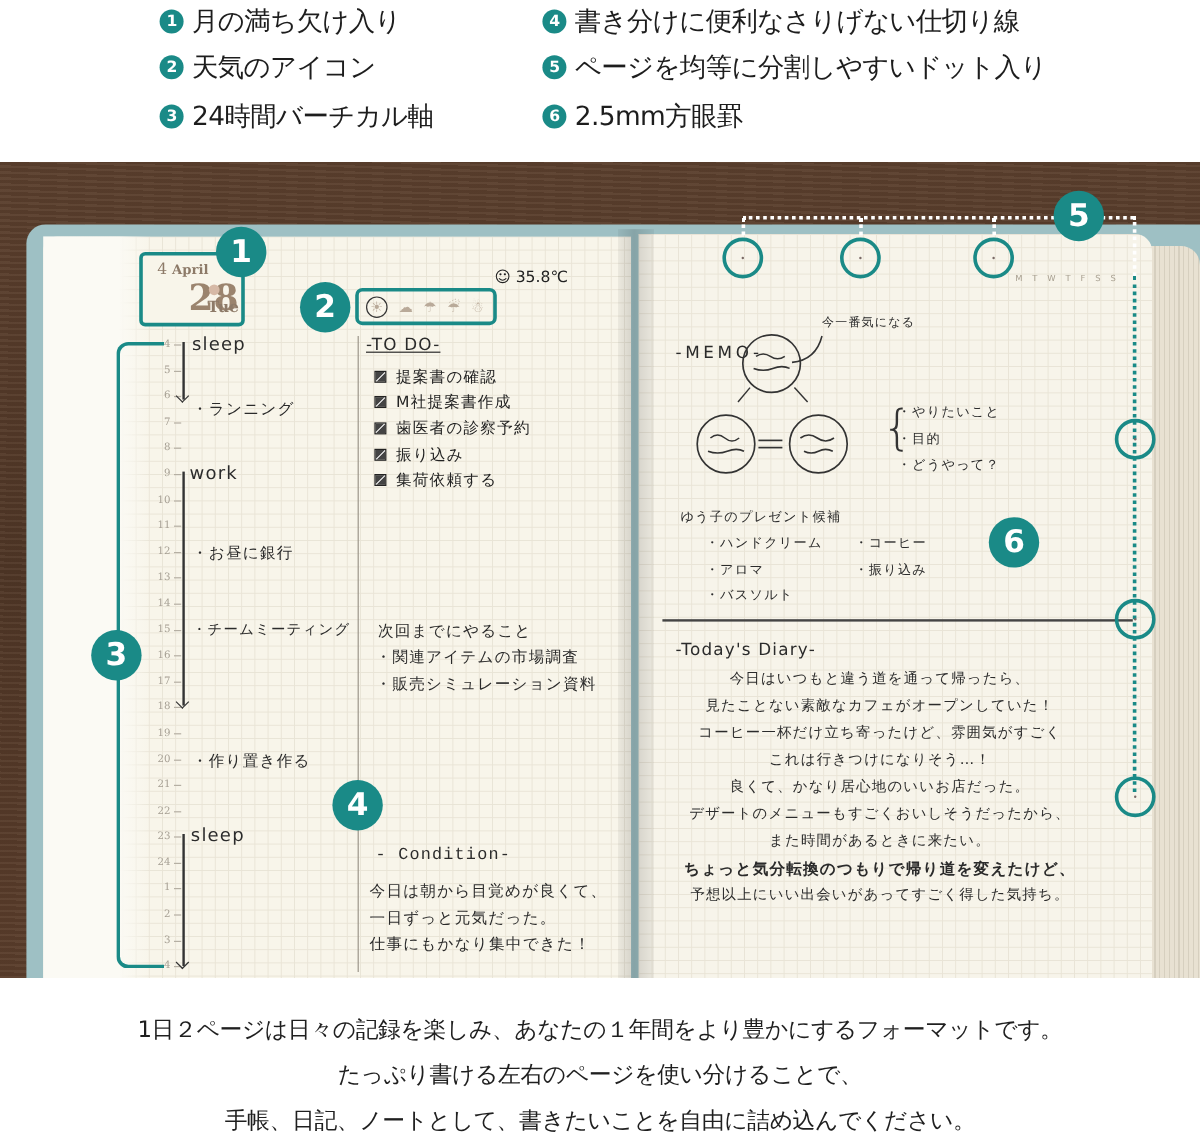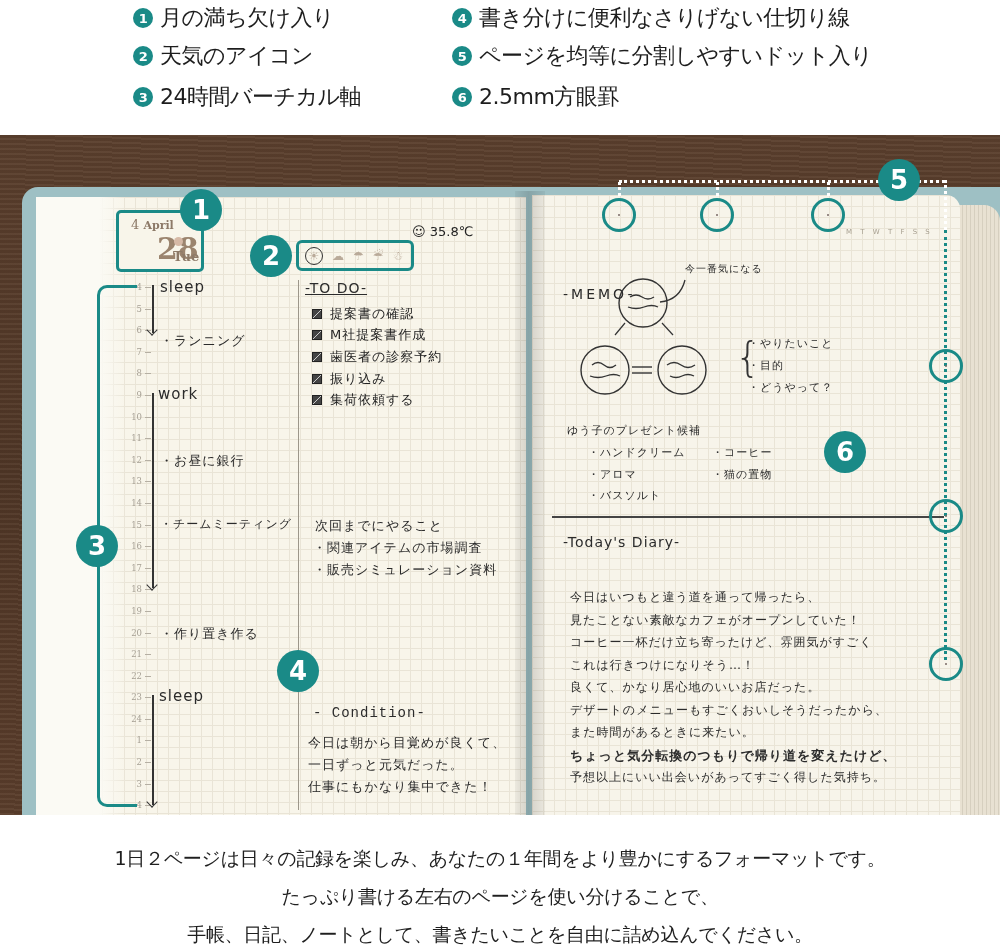--- a/index.html
+++ b/index.html
@@ -254,28 +254,28 @@
   <div class="abs" style="left:735px; top:199px; font-size:40px; color:#333; font-weight:200;">{</div>
   <div class="abs ev hand" style="left:748px; top:201px; font-size:11px;">・やりたいこと</div>
   <div class="abs ev hand" style="left:748px; top:223px; font-size:11px;">・目的</div>
   <div class="abs ev hand" style="left:748px; top:245px; font-size:11px;">・どうやって？</div>
 
   <div class="abs ev hand" style="left:567px; top:288px; font-size:11px;">ゆう子のプレゼント候補</div>
   <div class="abs ev hand" style="left:588px; top:310px; font-size:11px;">・ハンドクリーム</div>
   <div class="abs ev hand" style="left:588px; top:332px; font-size:11px;">・アロマ</div>
   <div class="abs ev hand" style="left:588px; top:353px; font-size:11px;">・バスソルト</div>
   <div class="abs ev hand" style="left:712px; top:310px; font-size:11px;">・コーヒー</div>
-  <div class="abs ev hand" style="left:712px; top:332px; font-size:11px;">・猫の置物</div>
+  <div class="abs ev hand" style="left:712px; top:332px; font-size:11px;">・振り込み</div>
 
   <div class="abs badge" style="left:824px; top:296px;">6</div>
 
   <div class="divider-h"></div>
 
   <div class="abs ev-title hand" style="left:563px; top:399px;">-Today's Diary-</div>
-  <div class="abs" style="left:570px; top:454px; z-index:5;">
+  <div class="abs" style="left:570px; top:422px; z-index:5;text-align:center;">
     <div class="ev hand" style="height:22.5px; font-size:12px;">今日はいつもと違う道を通って帰ったら、</div>
     <div class="ev hand" style="height:22.5px; font-size:12px;">見たことない素敵なカフェがオープンしていた！</div>
     <div class="ev hand" style="height:22.5px; font-size:12px;">コーヒー一杯だけ立ち寄ったけど、雰囲気がすごく</div>
     <div class="ev hand" style="height:22.5px; font-size:12px;">これは行きつけになりそう…！</div>
     <div class="ev hand" style="height:22.5px; font-size:12px;">良くて、かなり居心地のいいお店だった。</div>
     <div class="ev hand" style="height:22.5px; font-size:12px;">デザートのメニューもすごくおいしそうだったから、</div>
     <div class="ev hand" style="height:22.5px; font-size:12px;">また時間があるときに来たい。</div>
     <div class="ev hand" style="height:22.5px; font-size:13px;font-weight:bold;">ちょっと気分転換のつもりで帰り道を変えたけど、</div>
     <div class="ev hand" style="height:22.5px; font-size:12px;">予想以上にいい出会いがあってすごく得した気持ち。</div>
   </div>

